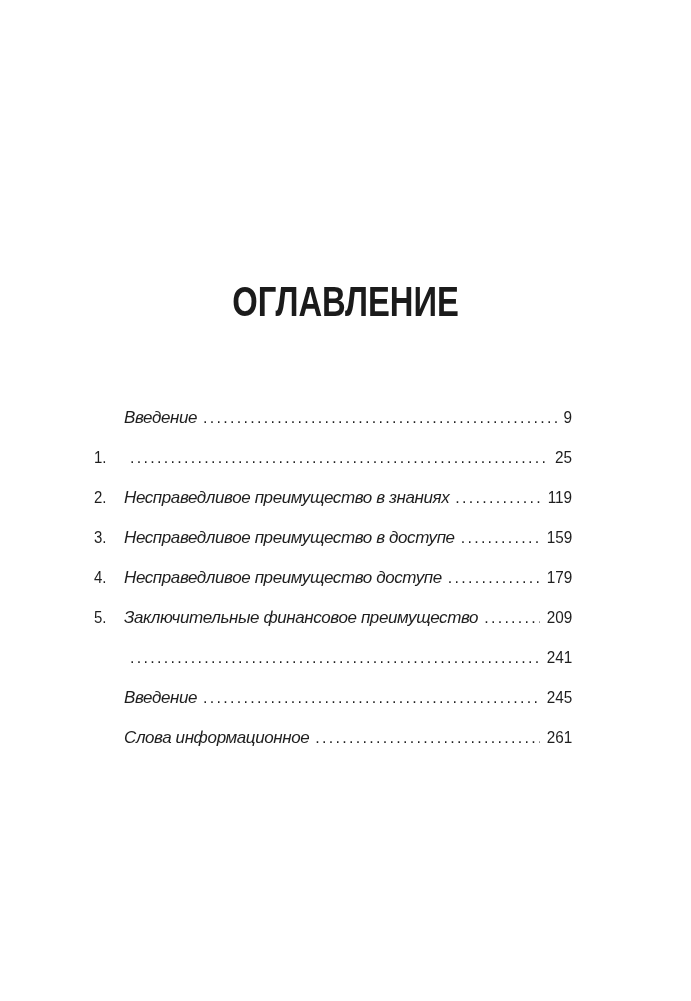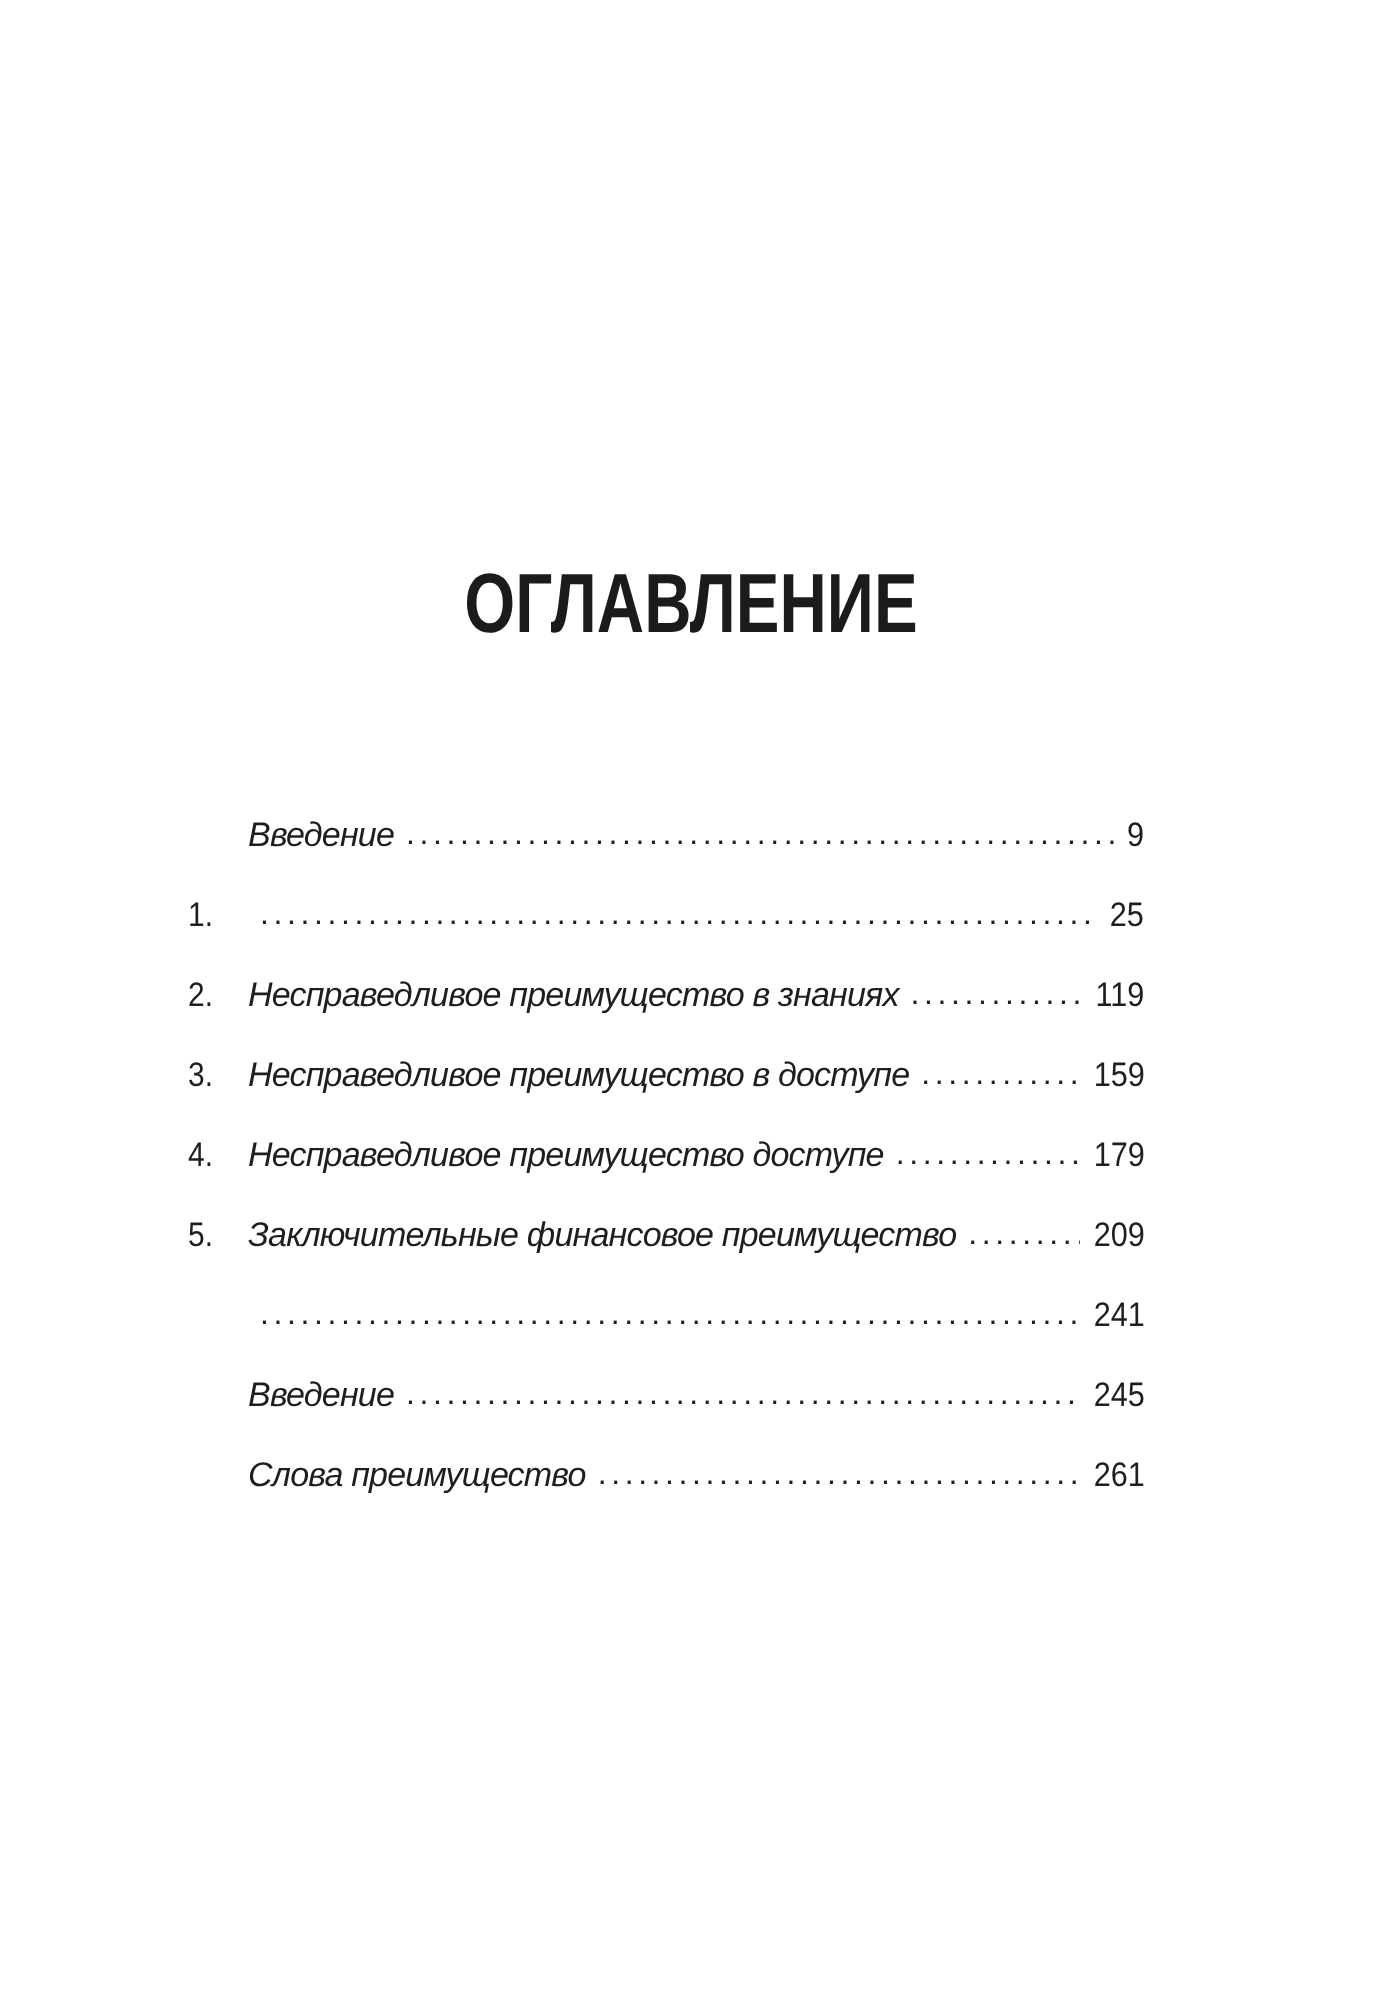--- a/index.html
+++ b/index.html
@@ -127,17 +127,17 @@
     <span class="toc-page">241</span>
   </div>
   <div class="toc-row">
     <span class="toc-num"></span>
     <span class="toc-title">Введение</span>
     <span class="toc-dots"></span>
     <span class="toc-page">245</span>
   </div>
   <div class="toc-row">
     <span class="toc-num"></span>
-    <span class="toc-title">Слова преимущество</span>
+    <span class="toc-title">Слова информационное</span>
     <span class="toc-dots"></span>
     <span class="toc-page">261</span>
   </div>
 </div>
 
 </body></html>

